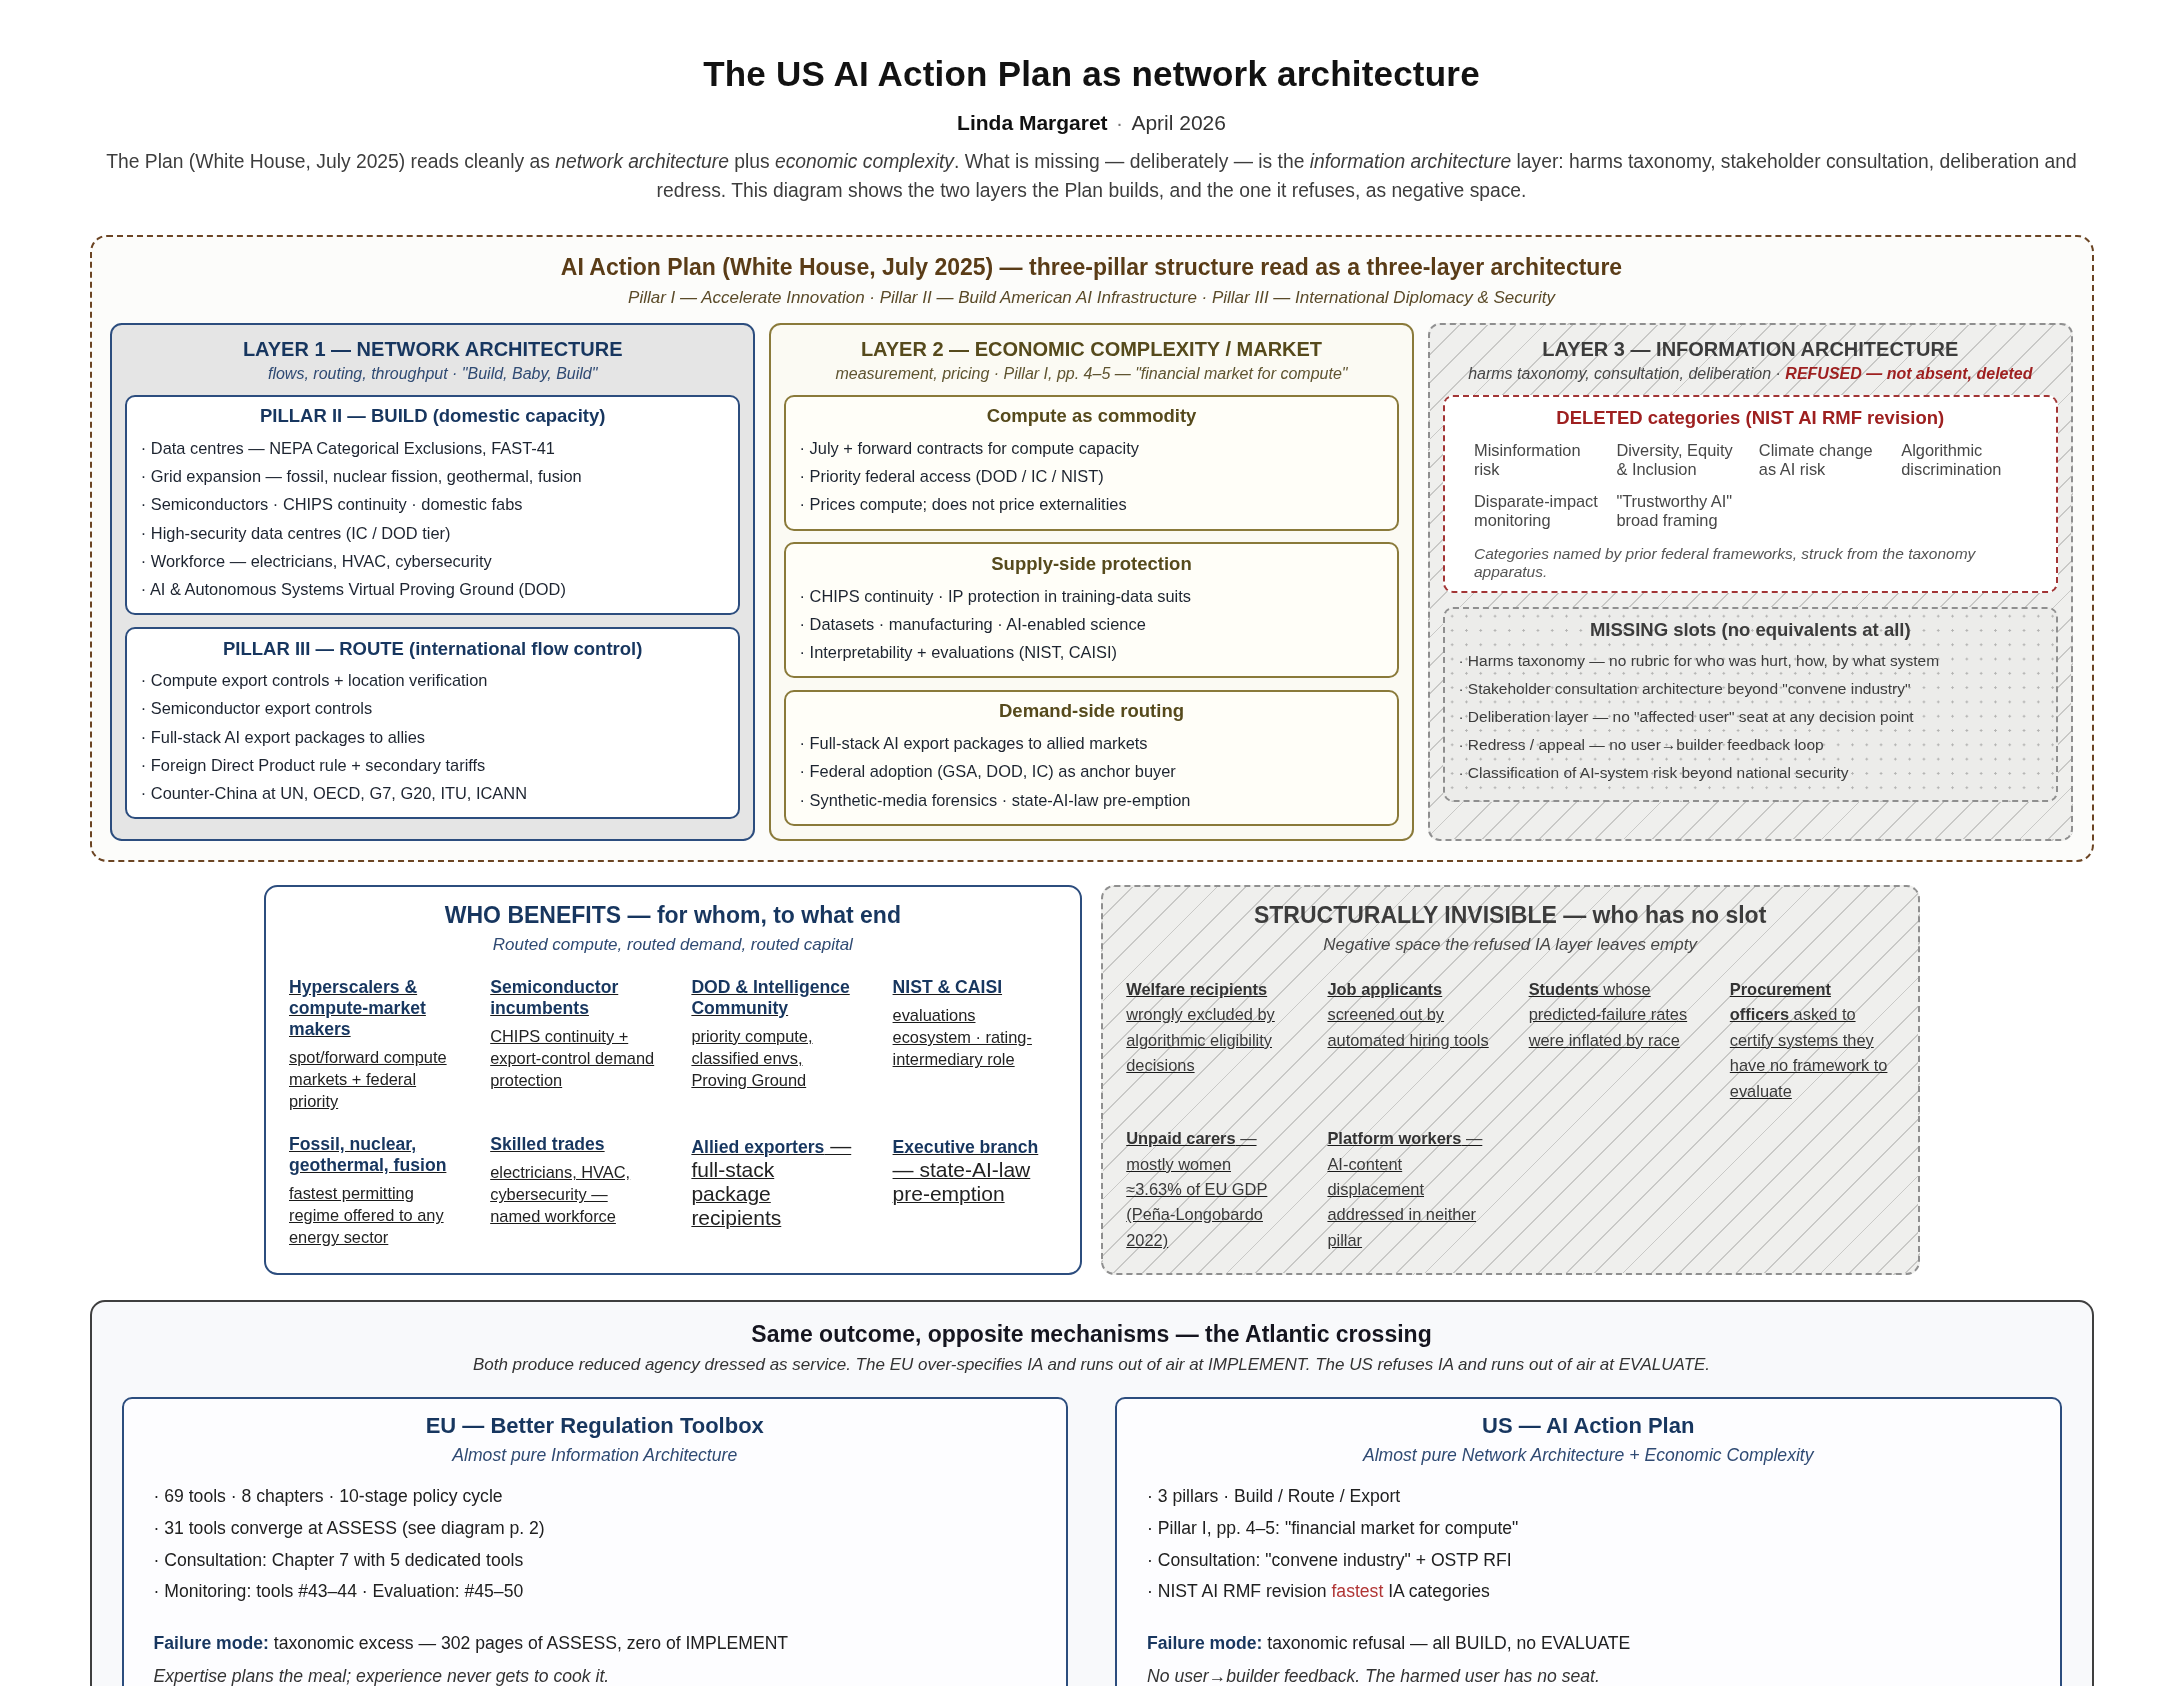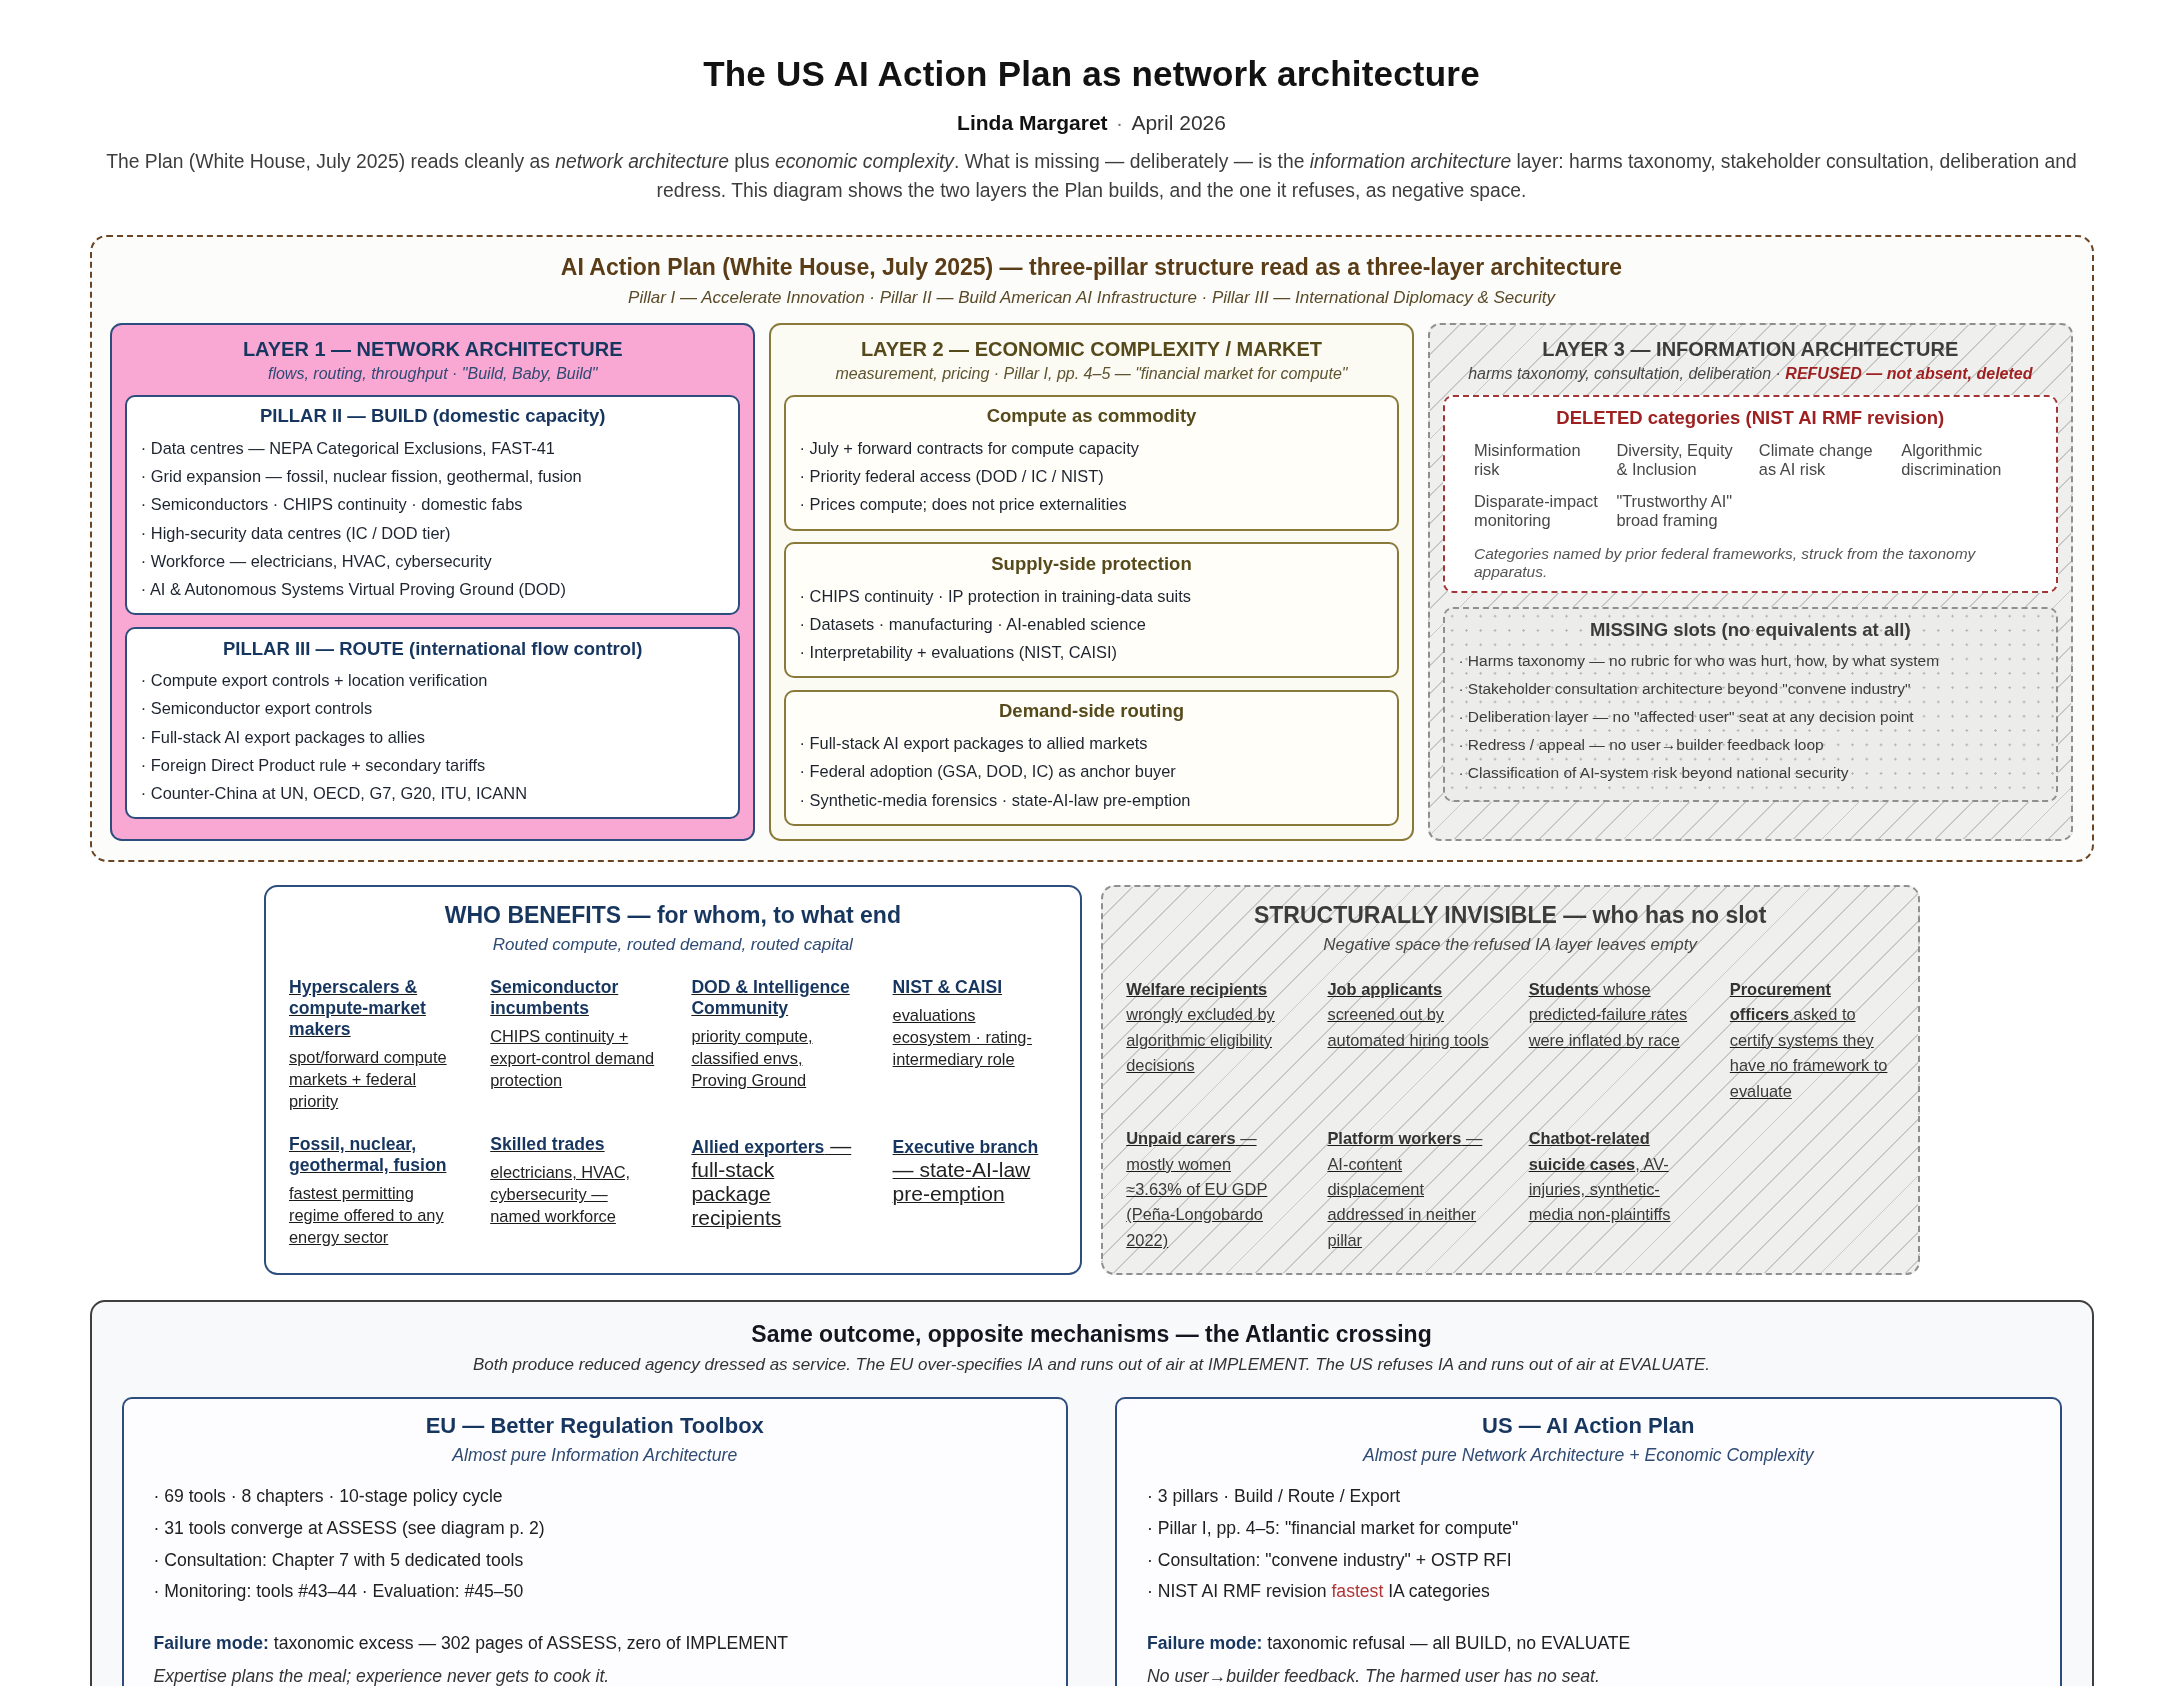--- a/index.html
+++ b/index.html
@@ -19,21 +19,21 @@
   .byline-sep { color:#777; padding:0 8.4px; }
   .intro { width:1982px; margin:13.4px auto 0; text-align:center; font-size:19.3px; line-height:1.5; color:#3d3d3d; }
   .intro i { font-style:italic; }
 
   
   .plan-box { width:2004px; margin:28.6px auto 0; border:2.9px dashed #6b4423; border-radius:17px; background:#fcfcfa; padding:17px 18.5px 18.5px; }
   .plan-title { text-align:center; font-size:23px; font-weight:bold; color:#5a3c17; }
   .plan-subtitle { text-align:center; font-size:17px; font-style:italic; color:#5a4a28; margin-top:6.7px; }
   .layers { display:flex; gap:13.4px; margin-top:15px; align-items:stretch; }
   .layer { flex:1; border-radius:11.8px; padding:10px 13.4px 13.4px; }
-  .layer-blue { border:2.5px solid #2c4d7e; background:#f9a8d4; }
+  .layer-blue { border:2.5px solid #2c4d7e; background:#e5e5e5; }
   .layer-olive { border:2.5px solid #8a7a3a; background:#fbfaf3; }
   .hatch {
     background-color:#efefed;
     background-image: repeating-linear-gradient(135deg, rgba(110,110,110,.30) 0 1.3px, transparent 1.3px 20px);
   }
   .layer-gray { border:2.5px dashed #8f8f8f; }
   .layer-title { font-size:20px; font-weight:bold; text-align:center; margin-top:3.4px; }
   .t-blue { color:#17365f; } .t-olive { color:#564a1c; } .t-gray { color:#3c3c3c; }
   .layer-sub { font-size:16px; font-style:italic; text-align:center; margin-top:4.2px; }
   .s-blue { color:#2f4a73; } .s-olive { color:#5f5430; } .s-gray { color:#474747; }
@@ -249,23 +249,20 @@
         </div>
         <div class="ientry">
           <b>Procurement officers</b><span> asked to certify systems they have no framework to evaluate</span>
         </div>
         <div class="ientry">
           <b>Unpaid carers</b><span> — mostly women ≈3.63% of EU GDP (Peña-Longobardo 2022)</span>
         </div>
         <div class="ientry">
           <b>Platform workers</b><span> — AI-content displacement addressed in neither pillar</span>
         </div>
-        <div class="ientry">
-          <b>Chatbot-related suicide cases</b><span>, AV-injuries, synthetic-media non-plaintiffs</span>
-        </div>
       </div>
     </div>
 
   </div>
 
   <div class="atlantic">
     <div class="atl-title">Same outcome, opposite mechanisms — the Atlantic crossing</div>
     <div class="atl-sub">Both produce reduced agency dressed as service. The EU over-specifies IA and runs out of air at IMPLEMENT. The US refuses IA and runs out of air at EVALUATE.</div>
 
     <div class="atl-row">

